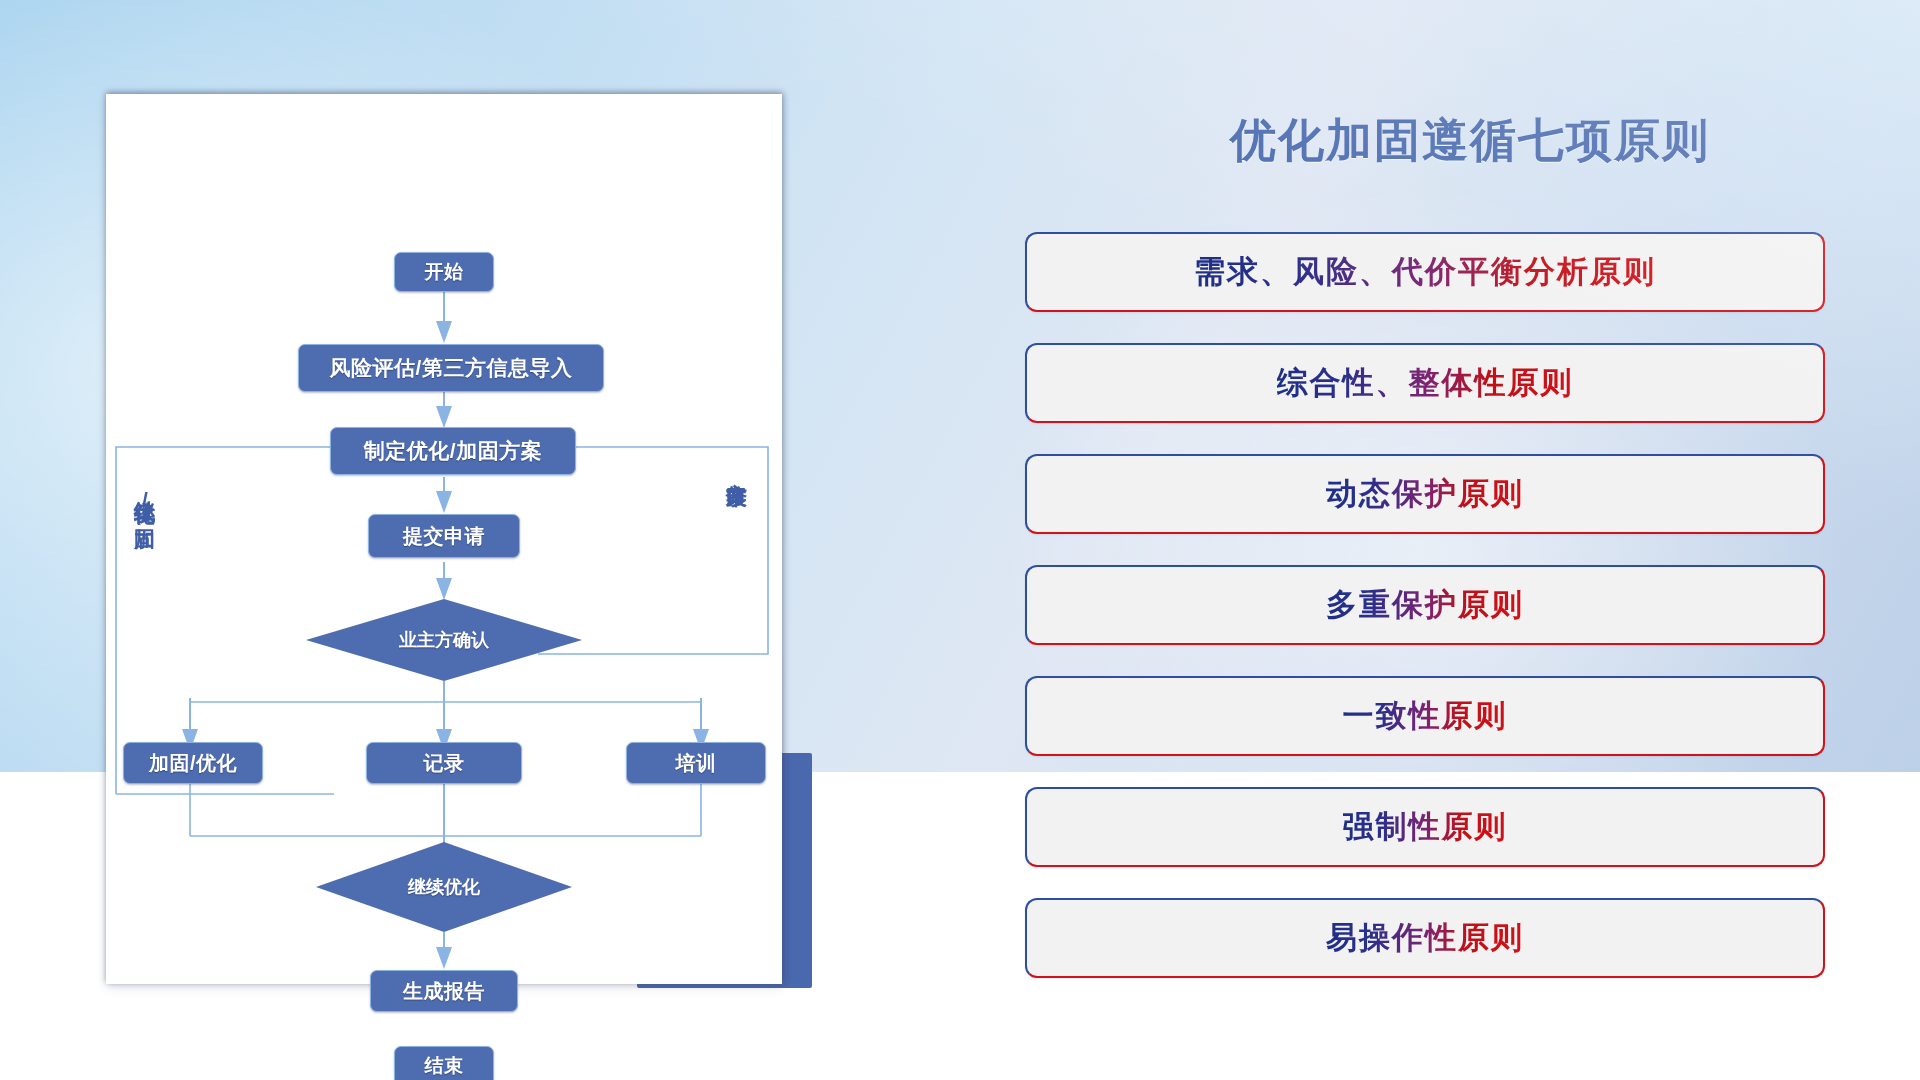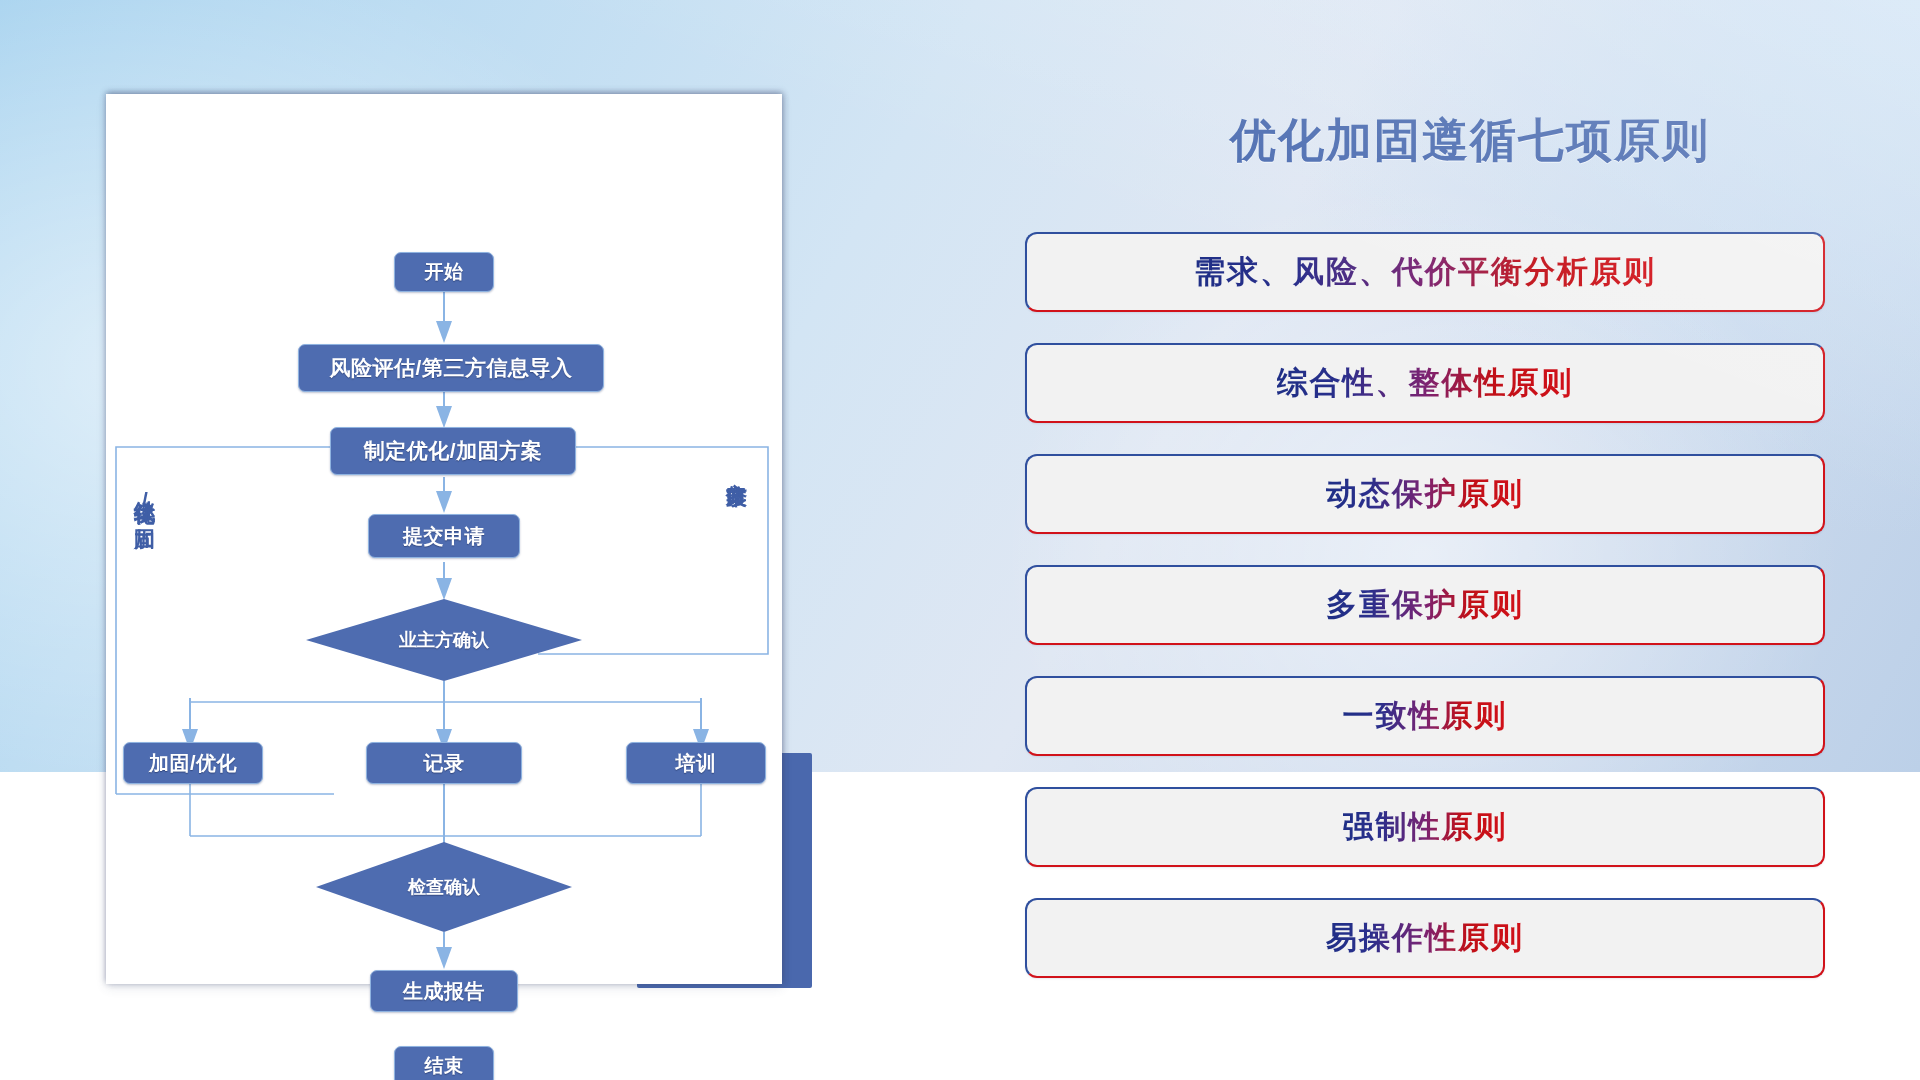--- a/index.html
+++ b/index.html
@@ -163,21 +163,21 @@
       <div class="node" style="left:260px;top:648px;width:156px;height:42px;font-size:20px;">
         <span>记录</span>
       </div>
 
       <div class="node" style="left:520px;top:648px;width:140px;height:42px;font-size:20px;">
         <span>培训</span>
       </div>
 
       <div class="diamond" style="left:210px;top:748px;width:256px;height:90px;font-size:18px;">
         <div class="dshape"></div>
-        <span>检查确认</span>
+        <span>继续优化</span>
       </div>
 
       <div class="node" style="left:264px;top:876px;width:148px;height:42px;font-size:20px;">
         <span>生成报告</span>
       </div>
 
       <div class="node" style="left:288px;top:952px;width:100px;height:40px;font-size:19px;">
         <span>结束</span>
       </div>
 

